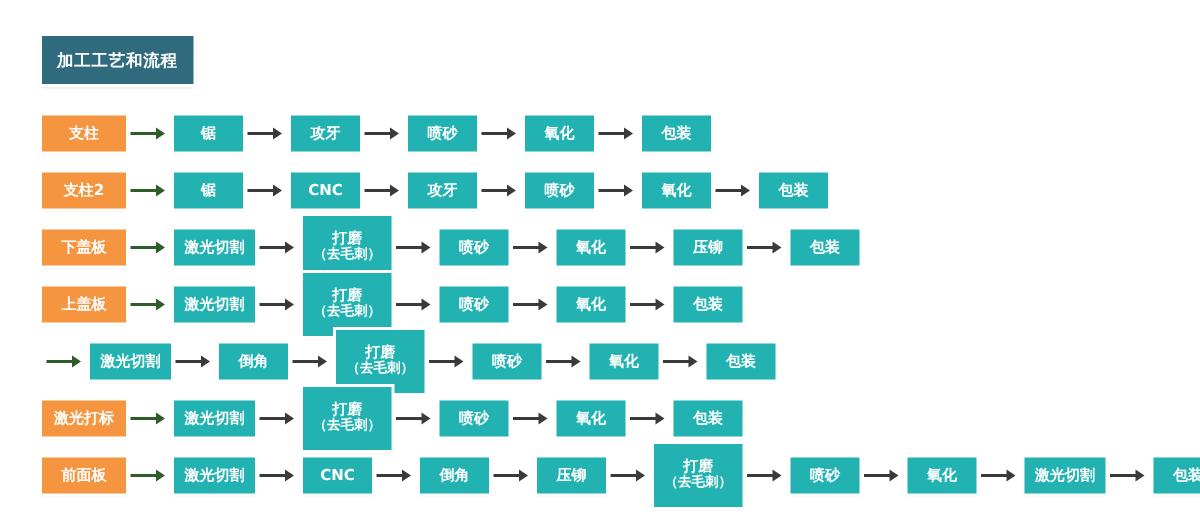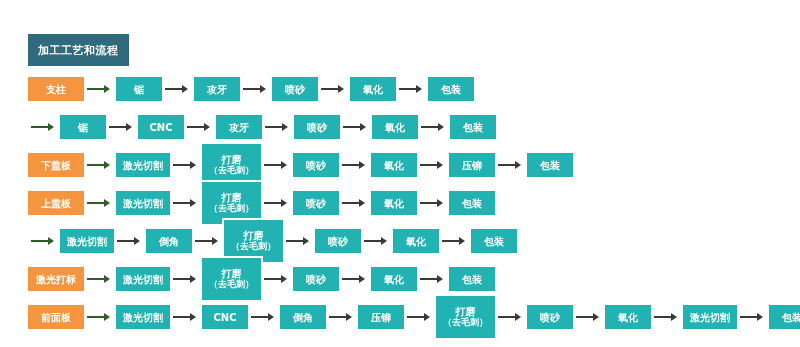--- a/index.html
+++ b/index.html
@@ -12,21 +12,21 @@
     height: 347px;
     position: relative;
     font-family: "DejaVu Sans", "Liberation Sans", sans-serif;
     overflow: hidden;
   }
 
   
   .title-box {
     position: absolute;
     left: 28px;
-    top: 34px;
+    top: 24px;
     height: 22px;
     padding: 16px 10px;
     display: flex;
     align-items: center;
     justify-content: center;
     background: #2f6b7c;
     color: #ffffff;
     font-size: 11px;
     font-weight: bold;
     letter-spacing: 0.5px;
@@ -151,20 +151,23 @@
       </div>
       <div class="arrow">
         <span class="shaft"></span>
         <span class="head"></span>
       </div>
       <div class="node">
         <span class="l1">包装</span>
       </div>
     </div>
     <div class="row">
+      <div class="node start">
+        <span class="l1">支柱2</span>
+      </div>
       <div class="arrow green">
         <span class="shaft"></span>
         <span class="head"></span>
       </div>
       <div class="node">
         <span class="l1">锯</span>
       </div>
       <div class="arrow">
         <span class="shaft"></span>
         <span class="head"></span>

